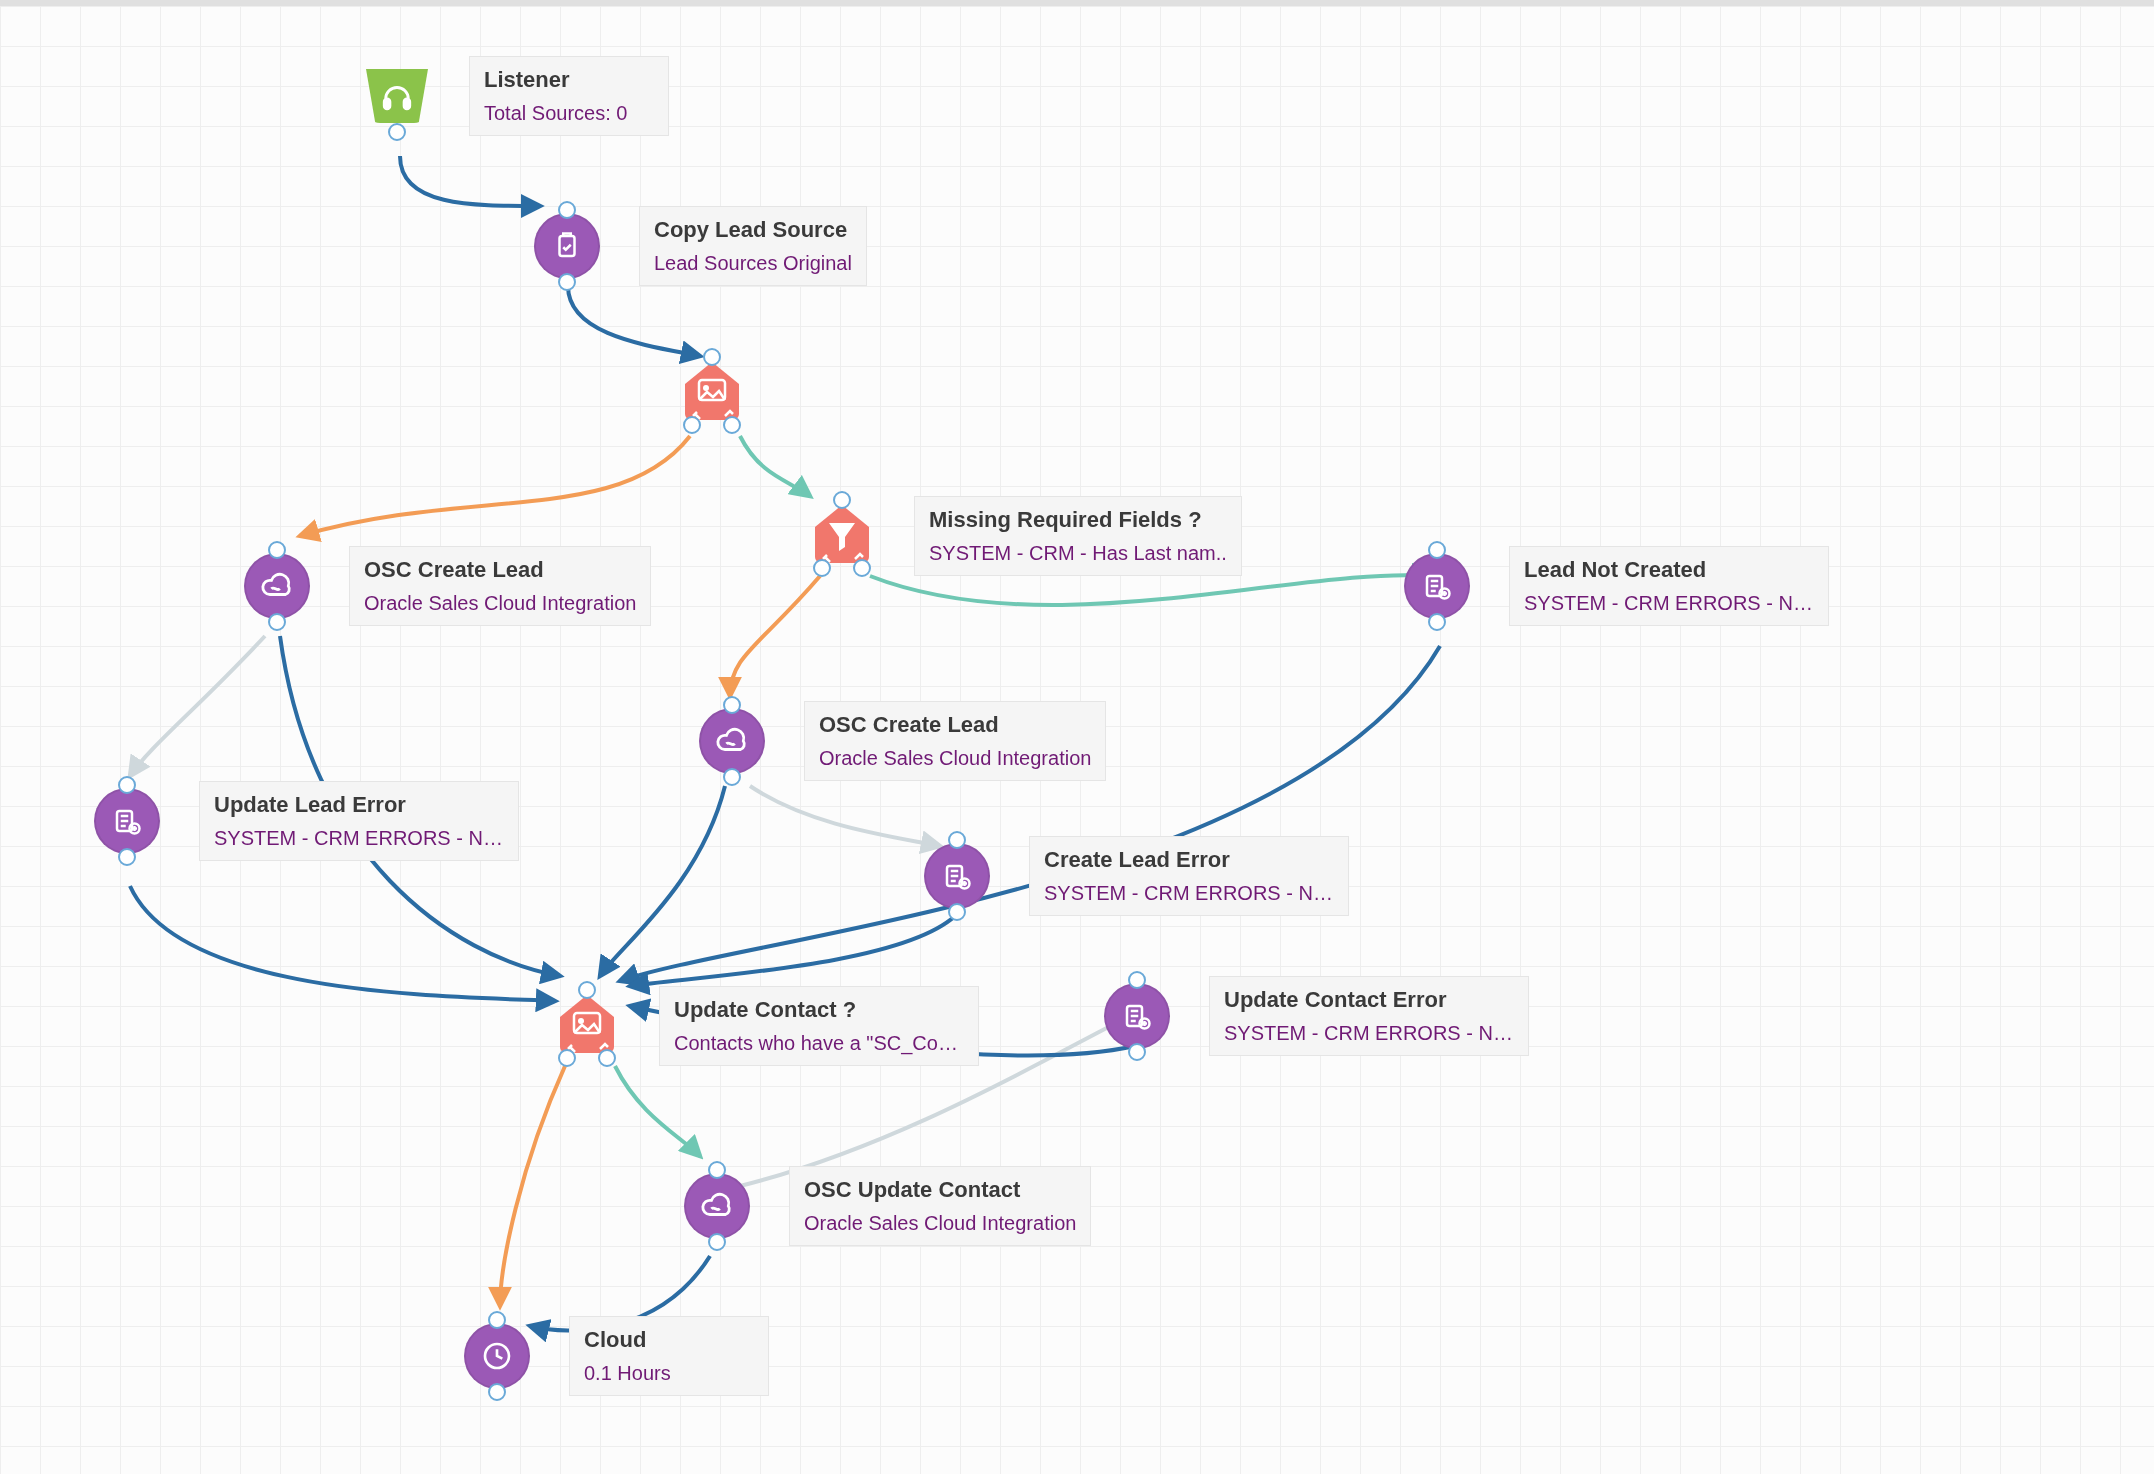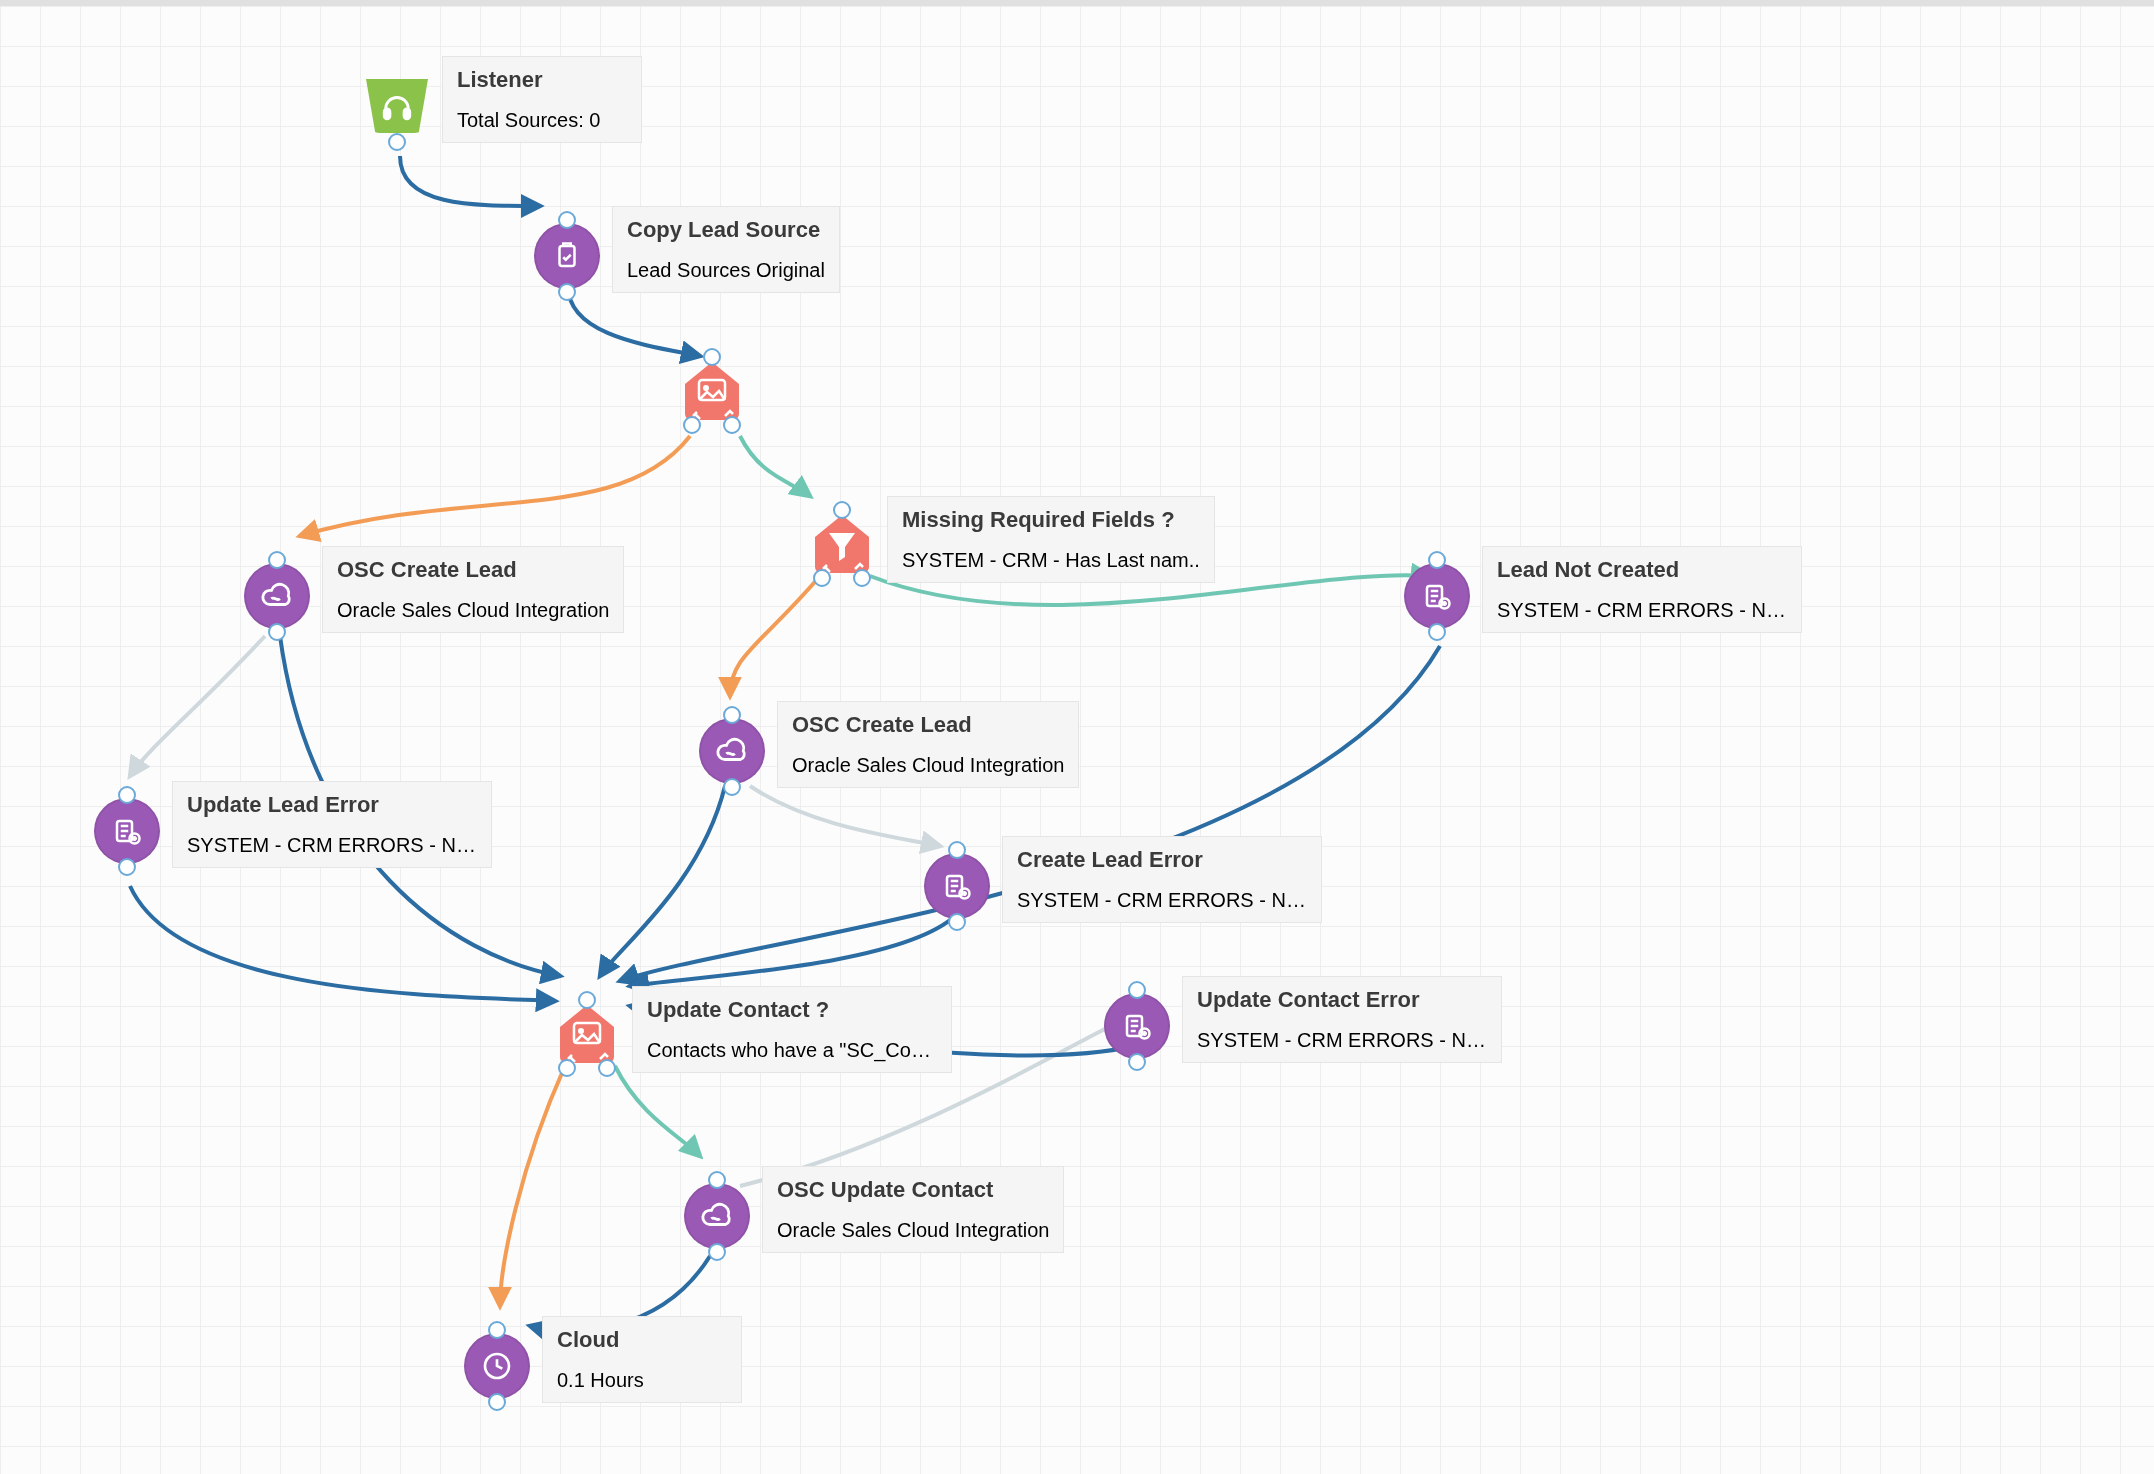--- a/index.html
+++ b/index.html
@@ -4,27 +4,27 @@
 <style>
   html,body{margin:0;padding:0;width:100%;height:100%;font-family:"Helvetica Neue",Helvetica,Arial,sans-serif;background:#fcfcfc;}
   .canvas{position:relative;width:2154px;height:1474px;overflow:hidden;
     background-image:
       linear-gradient(#eee 1px,transparent 1px),
       linear-gradient(90deg,#eee 1px,transparent 1px);
     background-size:40px 40px;
     border-top:6px solid #e0e0e0;
   }
   svg.edges{position:absolute;top:0;left:0;width:2154px;height:1474px;pointer-events:none;}
-  .node{position:absolute;display:flex;align-items:flex-end;}
+  .node{position:absolute;display:flex;align-items:center;gap:27px;}
   .icon-wrap{width:74px;height:74px;display:flex;align-items:center;justify-content:center;flex:0 0 auto;position:relative;}
   .icon-circle{width:62px;height:62px;border-radius:50%;background:#9b59b6;display:flex;align-items:center;justify-content:center;border:2px solid rgba(0,0,0,.08);}
   .icon-bucket{width:62px;height:54px;background:#8bc34a;border-radius:0 0 14px 14px;clip-path:polygon(0 0,100% 0,85% 100%,15% 100%);display:flex;align-items:center;justify-content:center;}
   .label{margin-left:8px;background:#f5f5f5;border:1px solid #e5e5e5;padding:10px 14px;min-width:200px;max-width:340px;box-sizing:border-box;white-space:nowrap;overflow:hidden;}
   .label .t{font-weight:700;font-size:22px;color:#3a3a3a;overflow:hidden;text-overflow:ellipsis;}
-  .label .s{font-size:20px;color:#000000;margin-top:16px;overflow:hidden;text-overflow:ellipsis;}
+  .label .s{font-size:20px;color:#701a75;margin-top:9px;overflow:hidden;text-overflow:ellipsis;}
   .port{position:absolute;width:14px;height:14px;border-radius:50%;background:#fff;border:2px solid #6aa9d8;}
   .port.top{top:-8px;left:50%;transform:translateX(-50%);}
   .port.bottom{bottom:-8px;left:50%;transform:translateX(-50%);}
   .port.bl{bottom:-4px;left:8px;}
   .port.br{bottom:-4px;right:8px;}
 </style>
 </head>
 <body>
 
 <div class="canvas">

